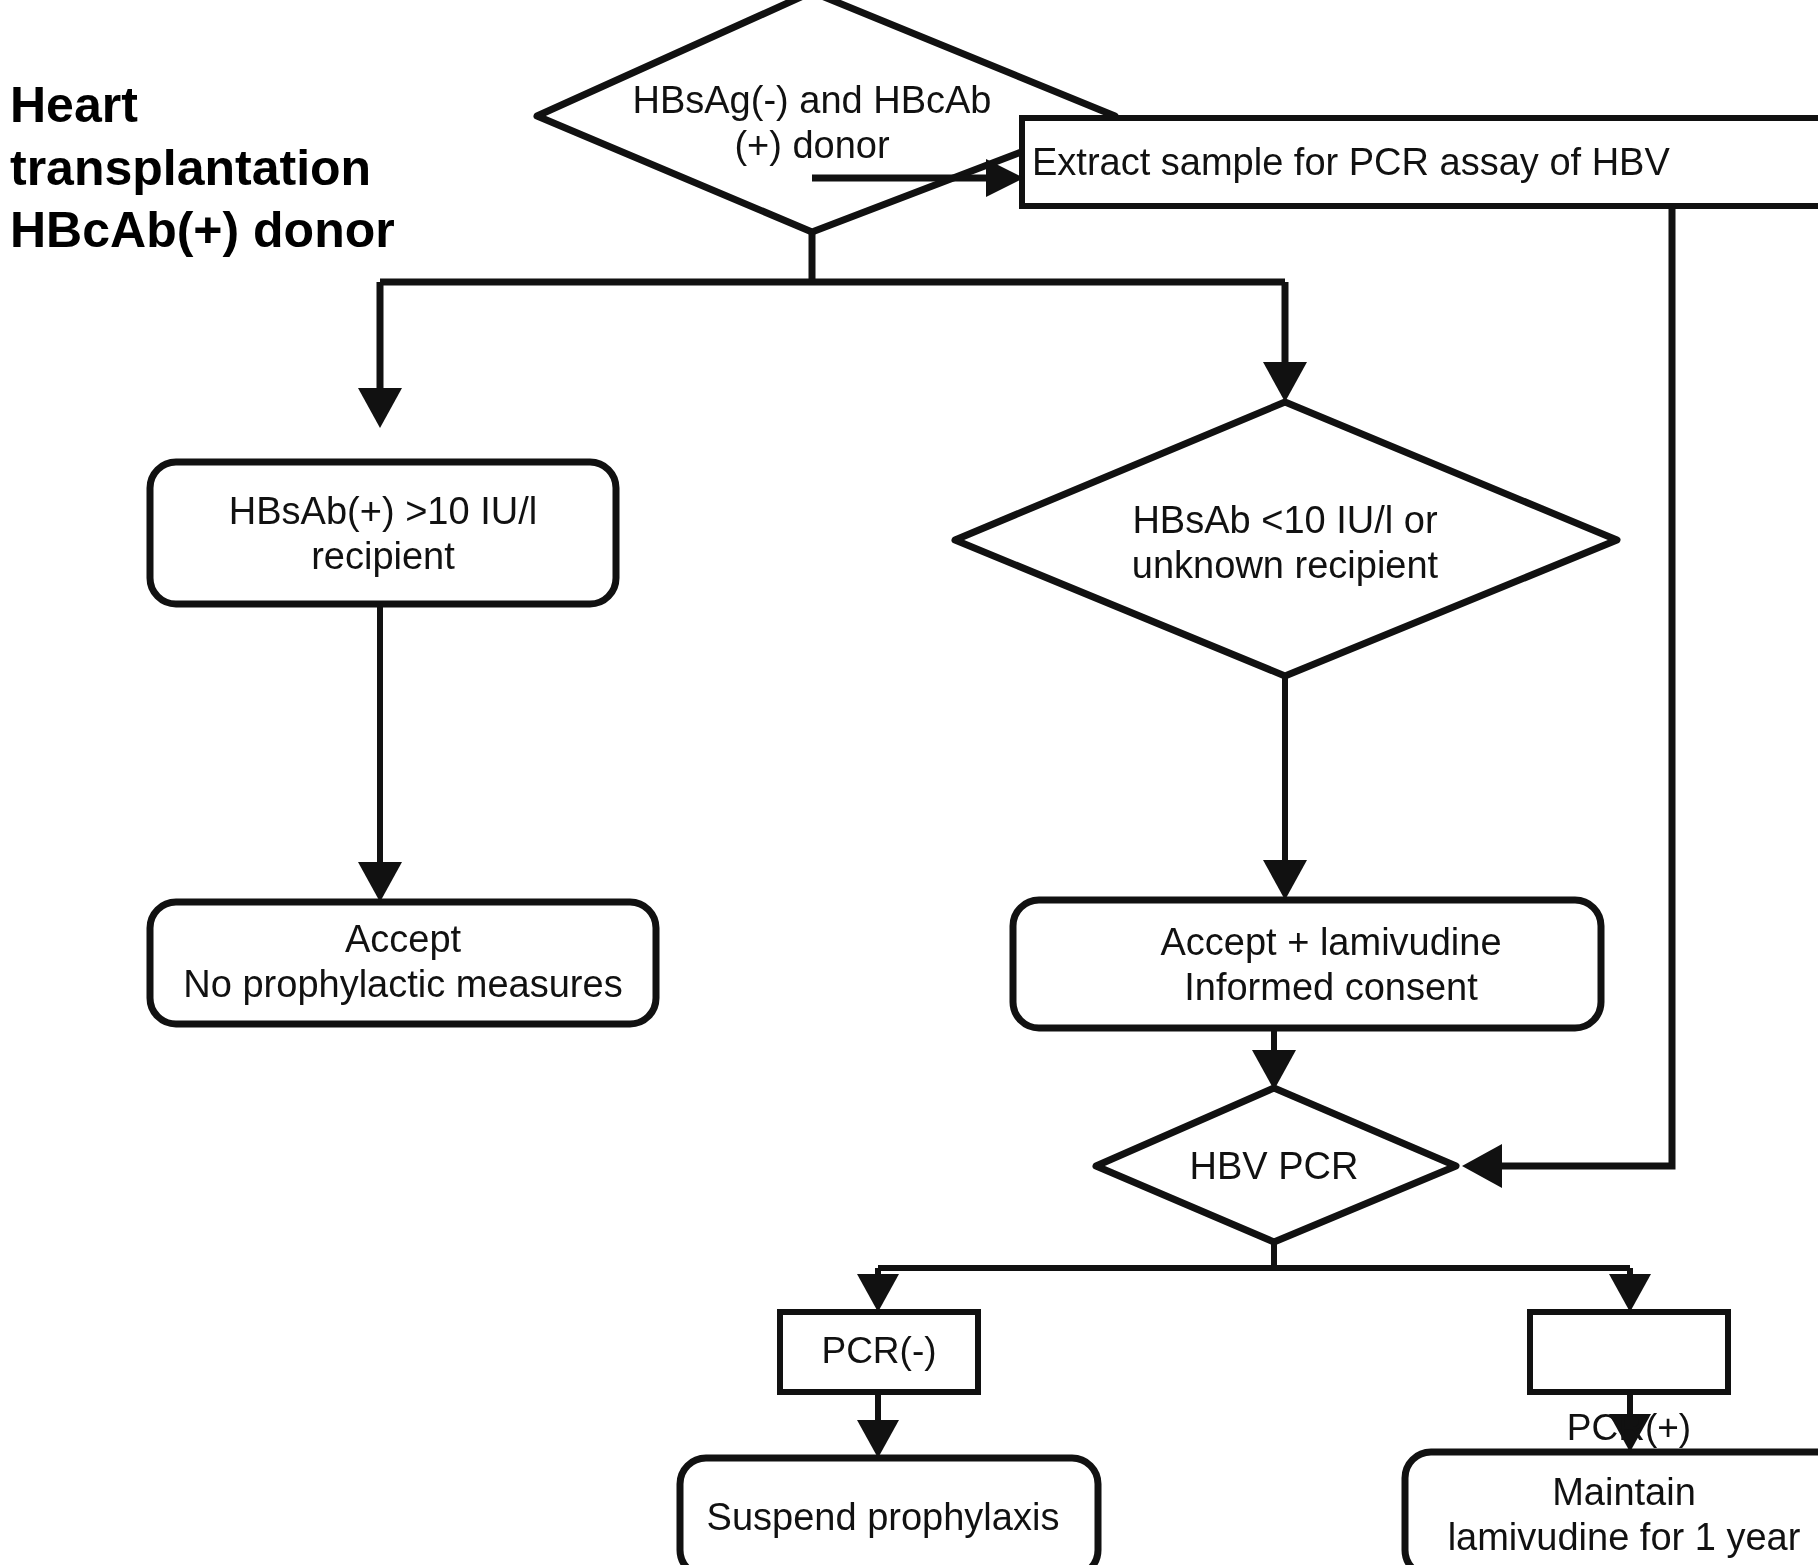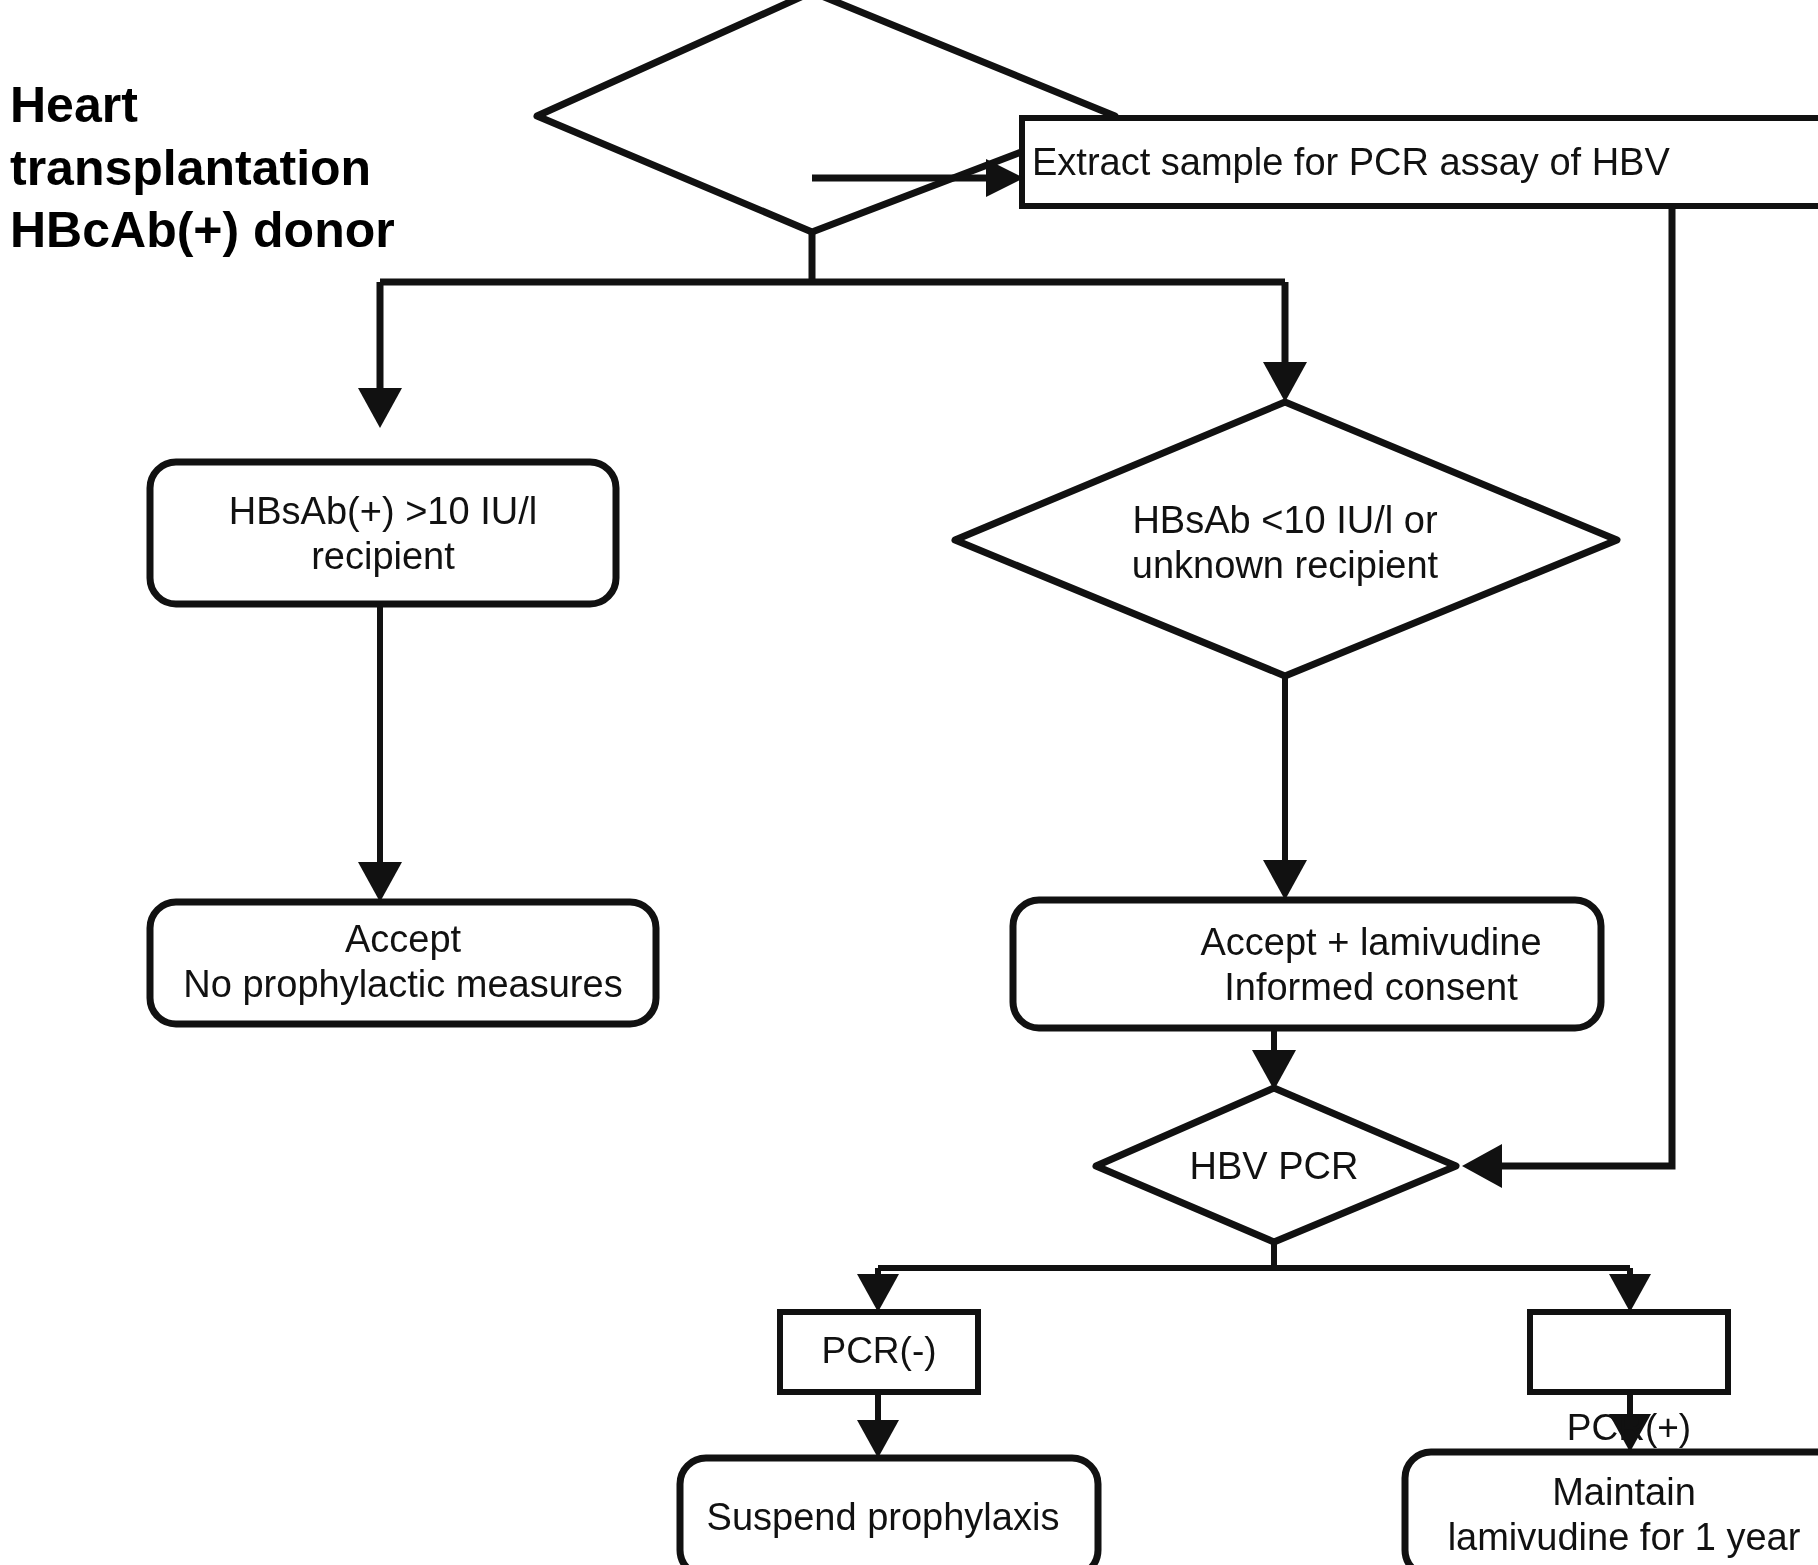--- a/index.html
+++ b/index.html
@@ -138,33 +138,35 @@
     <polygon class="arrowhead" points="878,1458 857,1420 899,1420"></polygon>
 
     <path class="conn-thin" d="M 1630,1392 L 1630,1424"></path>
     <polygon class="arrowhead" points="1630,1452 1609,1414 1651,1414"></polygon>
 
   </svg>
 
   <div class="title-text" style="left:10px; top:74px; width:420px;">Heart transplantation
 HBcAb(+) donor</div>
 
+  <div class="node-text" style="left:562px; top:78px; width:500px;">HBsAg(-) and HBcAb
+(+) donor</div>
 
   <div class="node-text" style="left:1032px; top:140px; width:800px; text-align:left;">Extract sample for PCR assay of HBV</div>
 
   <div class="node-text" style="left:155px; top:489px; width:456px;">HBsAb(+) &gt;10 IU/l
 recipient</div>
 
   <div class="node-text" style="left:1035px; top:498px; width:500px;">HBsAb &lt;10 IU/l or
 unknown recipient</div>
 
   <div class="node-text" style="left:152px; top:917px; width:502px;">Accept
 No prophylactic measures</div>
 
-  <div class="node-text" style="left:1016px; top:920px; width:630px;margin-left:40px;">Accept + lamivudine
+  <div class="node-text" style="left:1016px; top:920px; width:630px;">Accept + lamivudine
 Informed consent</div>
 
   <div class="node-text" style="left:1124px; top:1144px; width:300px;">HBV PCR</div>
 
   <div class="node-text small-text" style="left:782px; top:1329px; width:194px;">PCR(-)</div>
 
   <div class="node-text small-text" style="left:1532px; top:1406px; width:194px;">PCR(+)</div>
 
   <div class="node-text" style="left:684px; top:1495px; width:398px;">Suspend prophylaxis</div>
 

